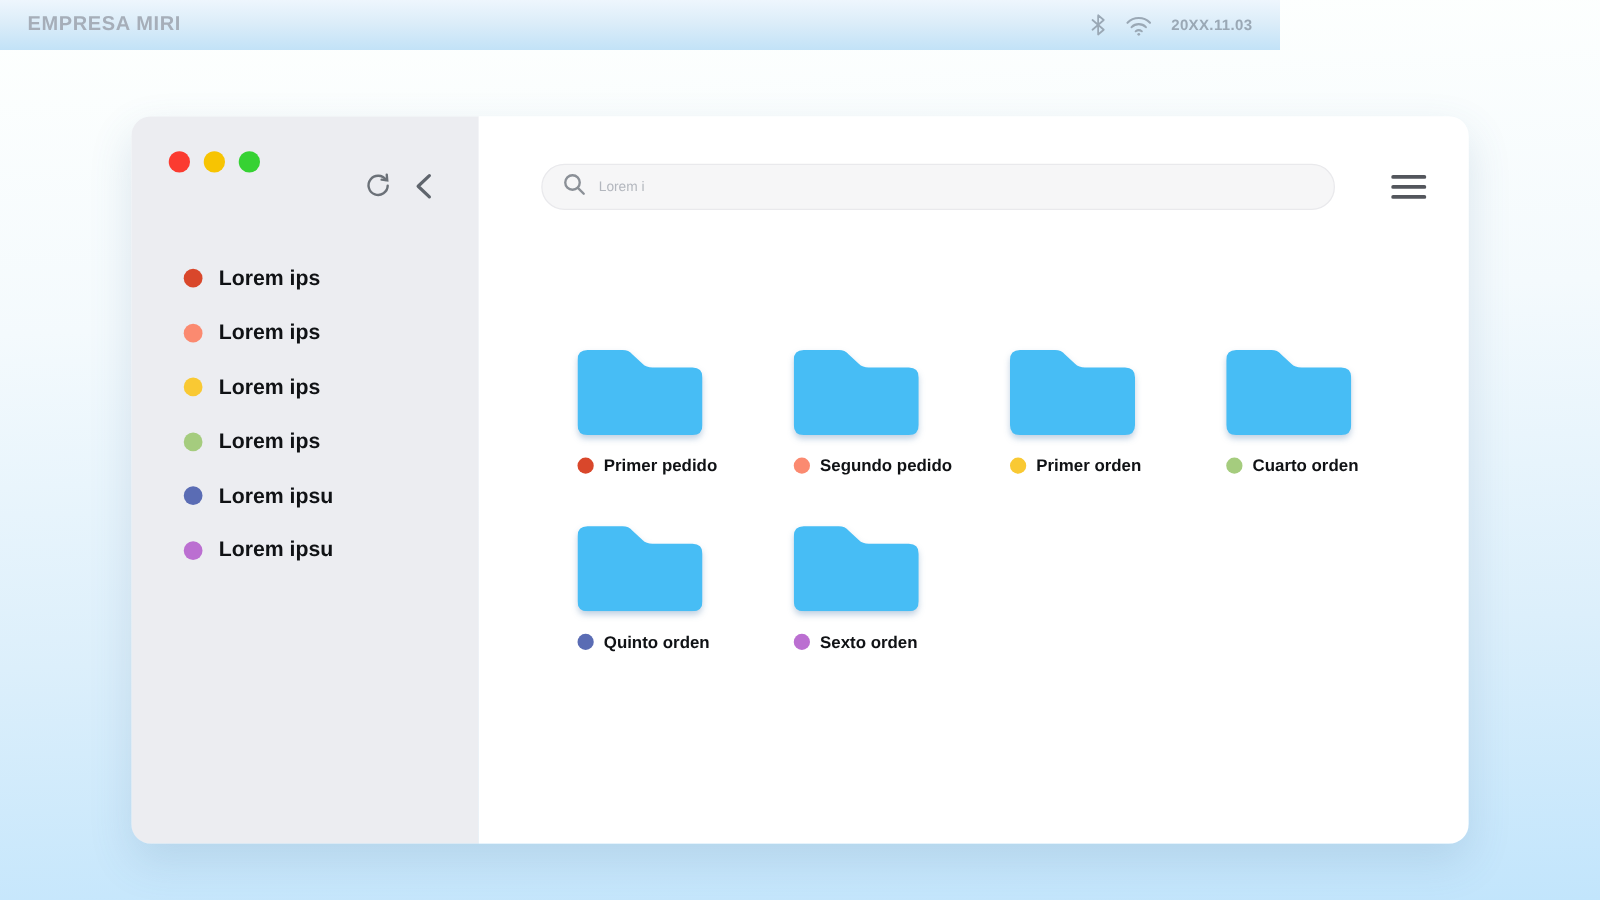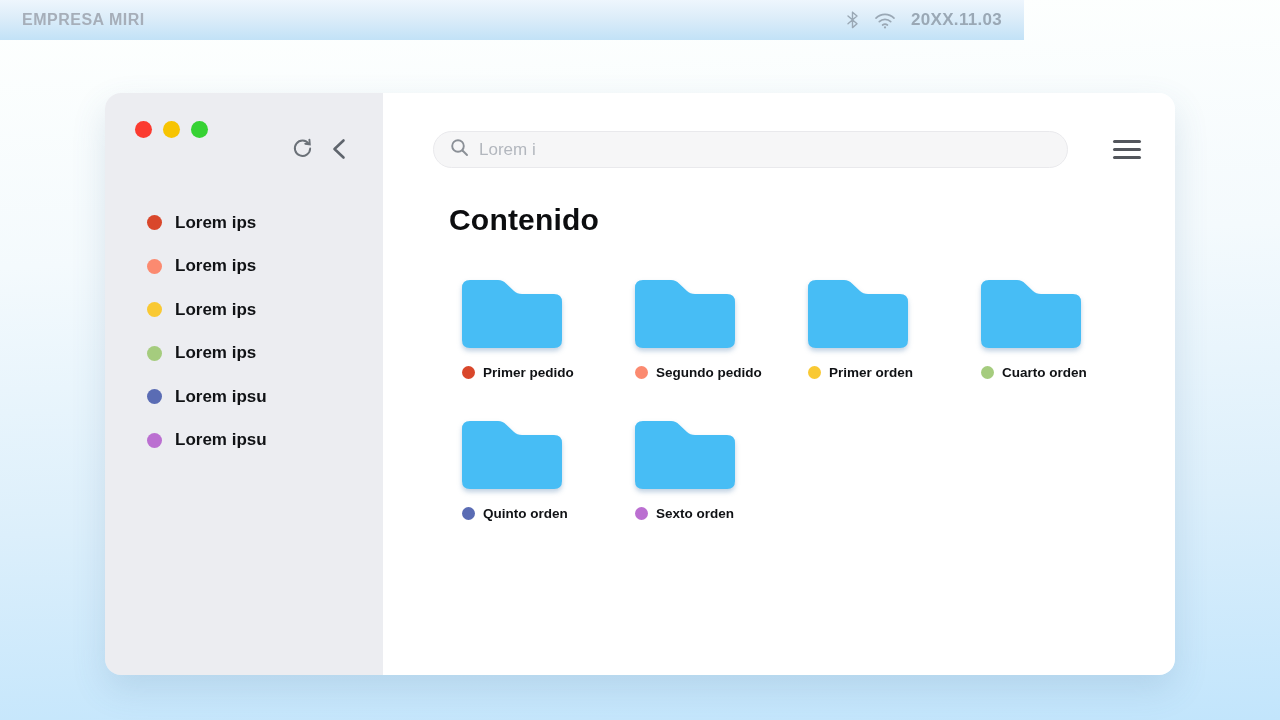--- a/index.html
+++ b/index.html
@@ -13,21 +13,21 @@
   
   .topbar {
     position:absolute; left:0; top:0; width:1024px; height:40px;
     background:linear-gradient(180deg,#eef6fd 0%,#dcedf9 45%,#c2e2f7 100%);
     display:flex; align-items:center; justify-content:space-between;
     padding:0 22px;
   }
   .company { font-size:16px; font-weight:700; letter-spacing:.5px; color:#a6aeb9; }
   .status { display:flex; align-items:center; gap:15px; }
   .status svg { display:block; }
-  .sys-date { font-size:17px; font-weight:600; color:#9aa8b5; letter-spacing:.3px; }
+  .sys-date { font-size:12px; font-weight:600; color:#9aa8b5; letter-spacing:.3px; }
 
   
   .window {
     position:absolute; left:105px; top:93px; width:1070px; height:582px;
     border-radius:16px; overflow:hidden; display:flex;
     box-shadow:0 14px 34px rgba(70,110,150,.16);
   }
 
   
   .sidebar { width:278px; background:#ecedf1; position:relative; flex:none; }
@@ -43,21 +43,21 @@
   
   .main { flex:1; background:#ffffff; position:relative; }
   .search-pill {
     position:absolute; left:50px; top:38px; width:635px; height:37px;
     background:#f6f6f7; border:1px solid #e9e9ec; border-radius:19px;
     display:flex; align-items:center; padding:0 16px; gap:10px;
   }
   .search-pill svg { flex:none; }
   .search-input {
     flex:1; border:none; outline:none; background:transparent;
-    font-family:"Liberation Sans",sans-serif; font-size:17px; color:#3c3f45;
+    font-family:"Liberation Sans",sans-serif; font-size:11px; color:#3c3f45;
   }
   .search-input::placeholder { color:#b3b7be; }
   .hamburger {
     position:absolute; right:34px; top:47px; width:28px; height:19px;
     background:none; border:none; cursor:pointer;
     display:flex; flex-direction:column; justify-content:space-between; padding:0;
   }
   .hamburger span { display:block; height:2.6px; border-radius:2px; background:#53565c; }
 
   .page-title {
@@ -171,21 +171,20 @@
       </span>
       <input class="search-input" type="text" placeholder="Lorem i" style="">
     </div>
 
     <button class="hamburger">
       <span></span>
       <span></span>
       <span></span>
     </button>
 
-    <h1 class="page-title">Contenido</h1>
 
     <div class="folder-grid">
   <div class="folder-cell">
     <svg class="folder-icon" viewBox="0 0 100 70">
       <path d="M0 62 L0 10 Q0 2 8 2 L36 2 Q41 2 44 5.5 L52 13 Q55 16 60 16 L92 16 Q100 16 100 24 L100 62 Q100 70 92 70 L8 70 Q0 70 0 62 Z"></path>
     </svg>
     <div class="folder-label">
       <span class="flabel-dot" style="background: rgb(217, 71, 43);"></span>
       <span class="flabel-text">Primer pedido</span>
     </div>

